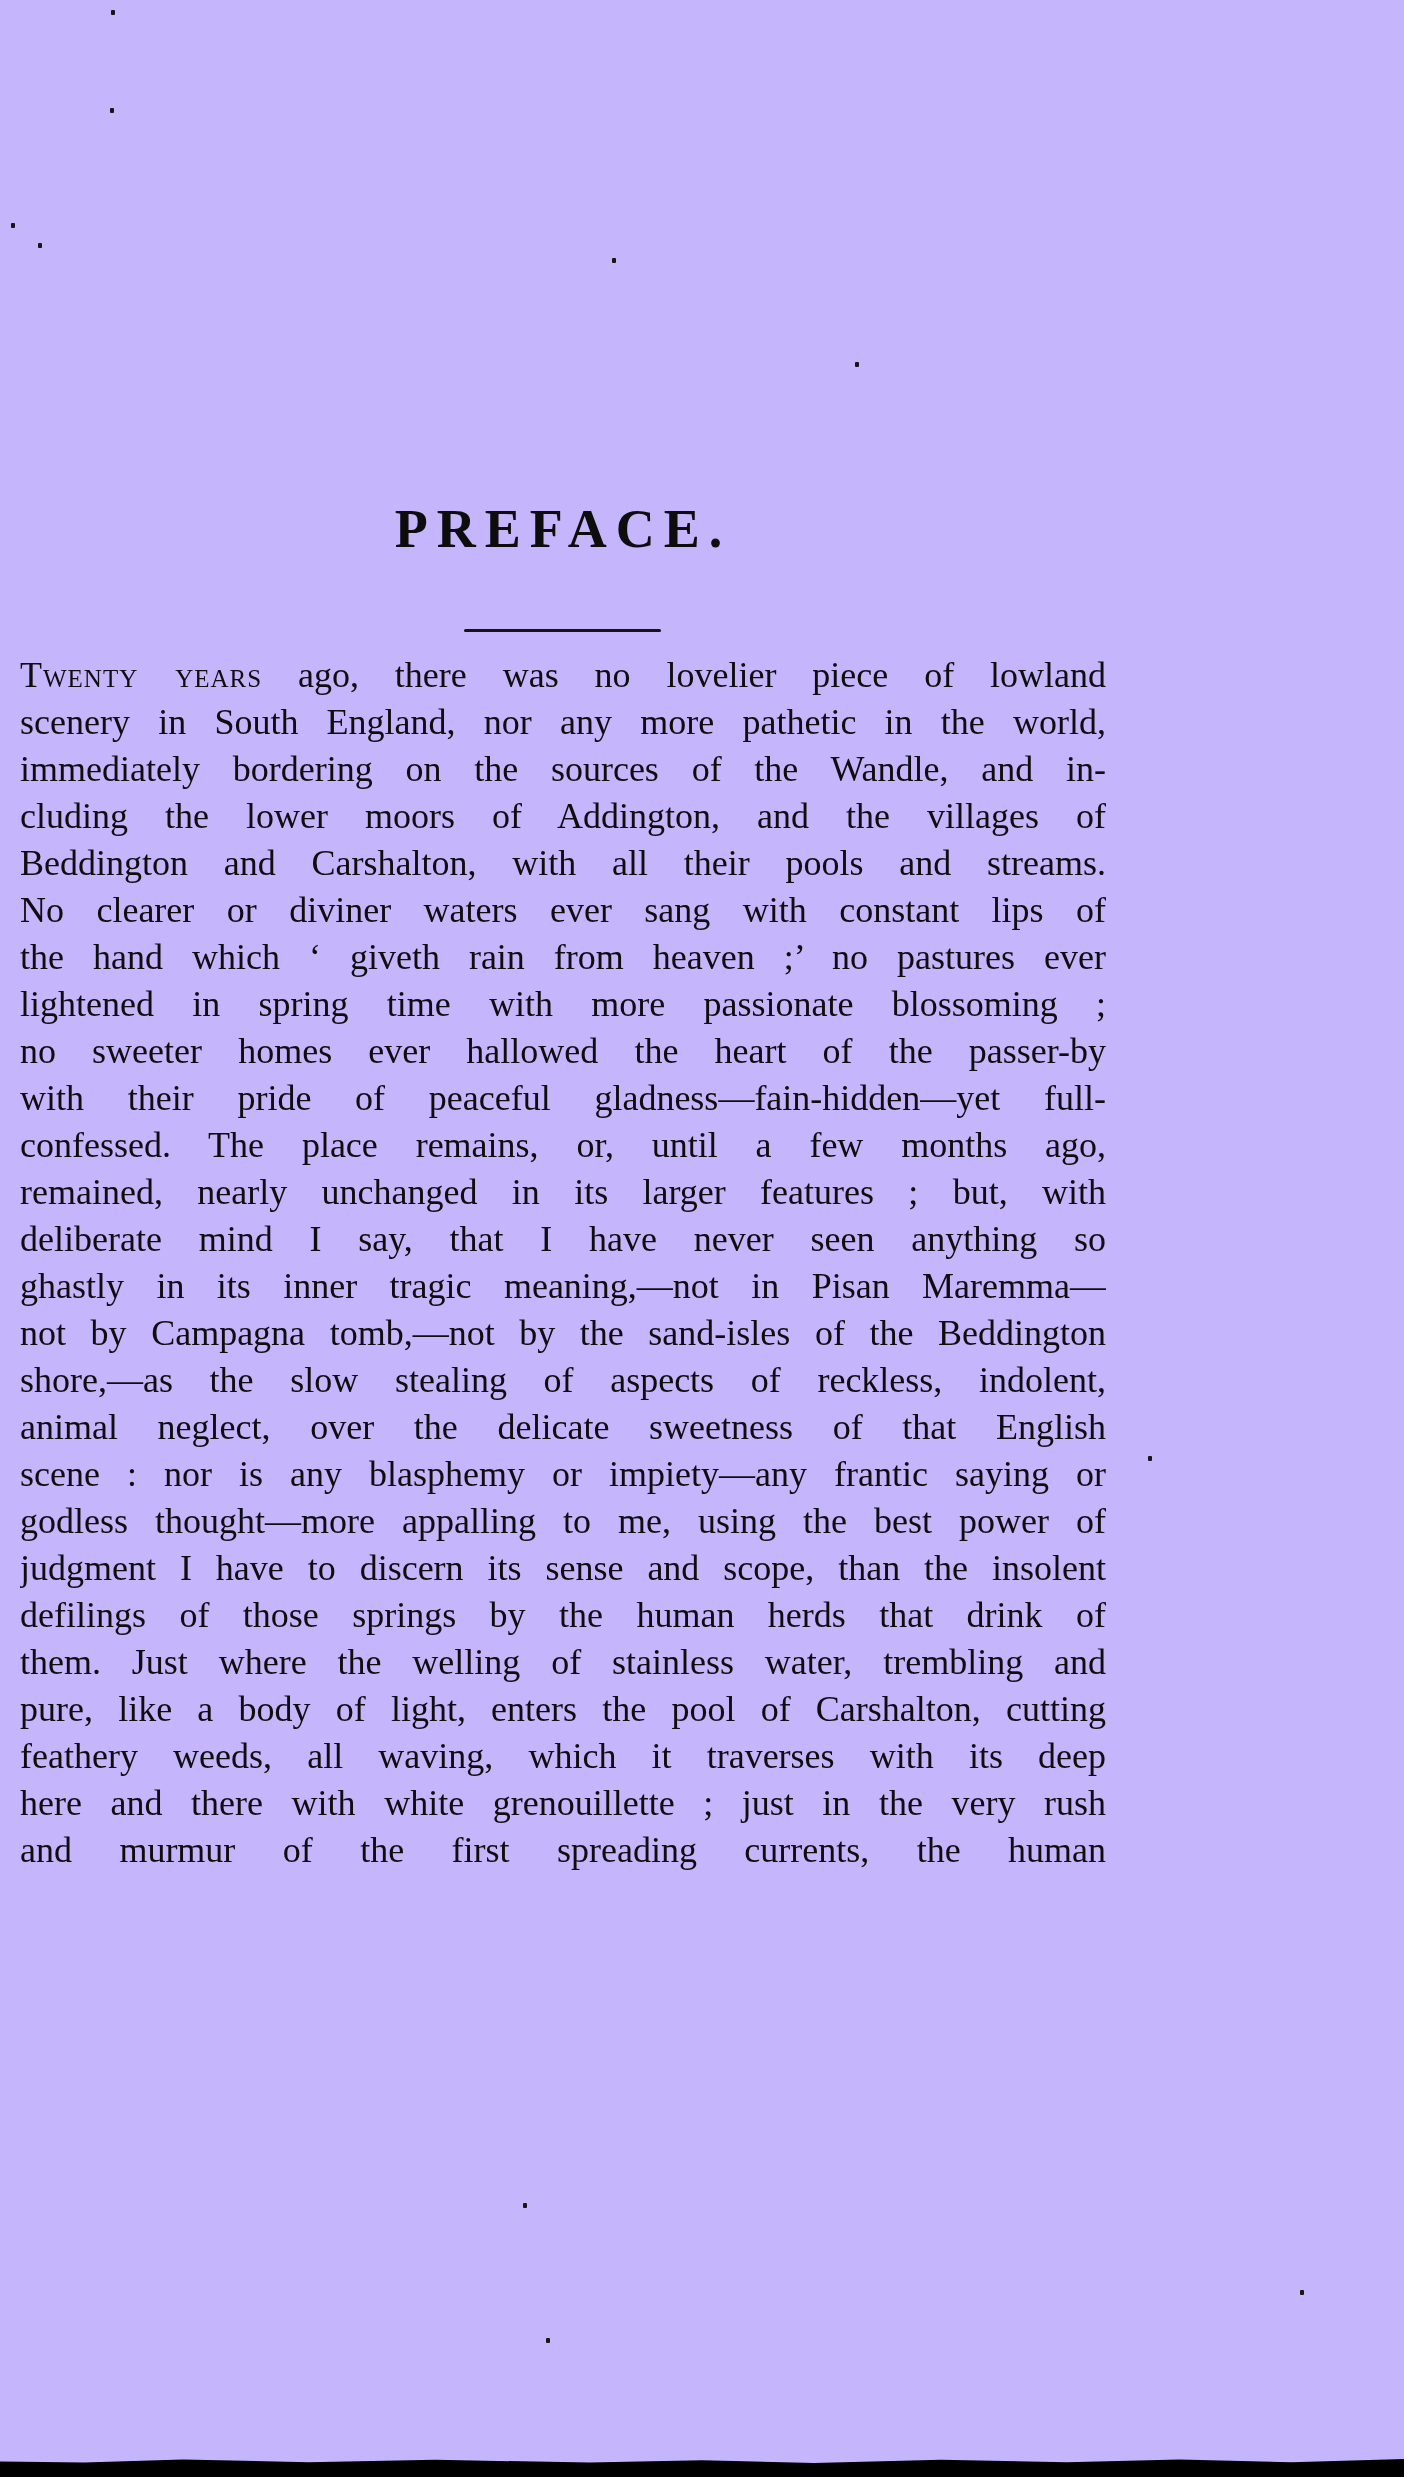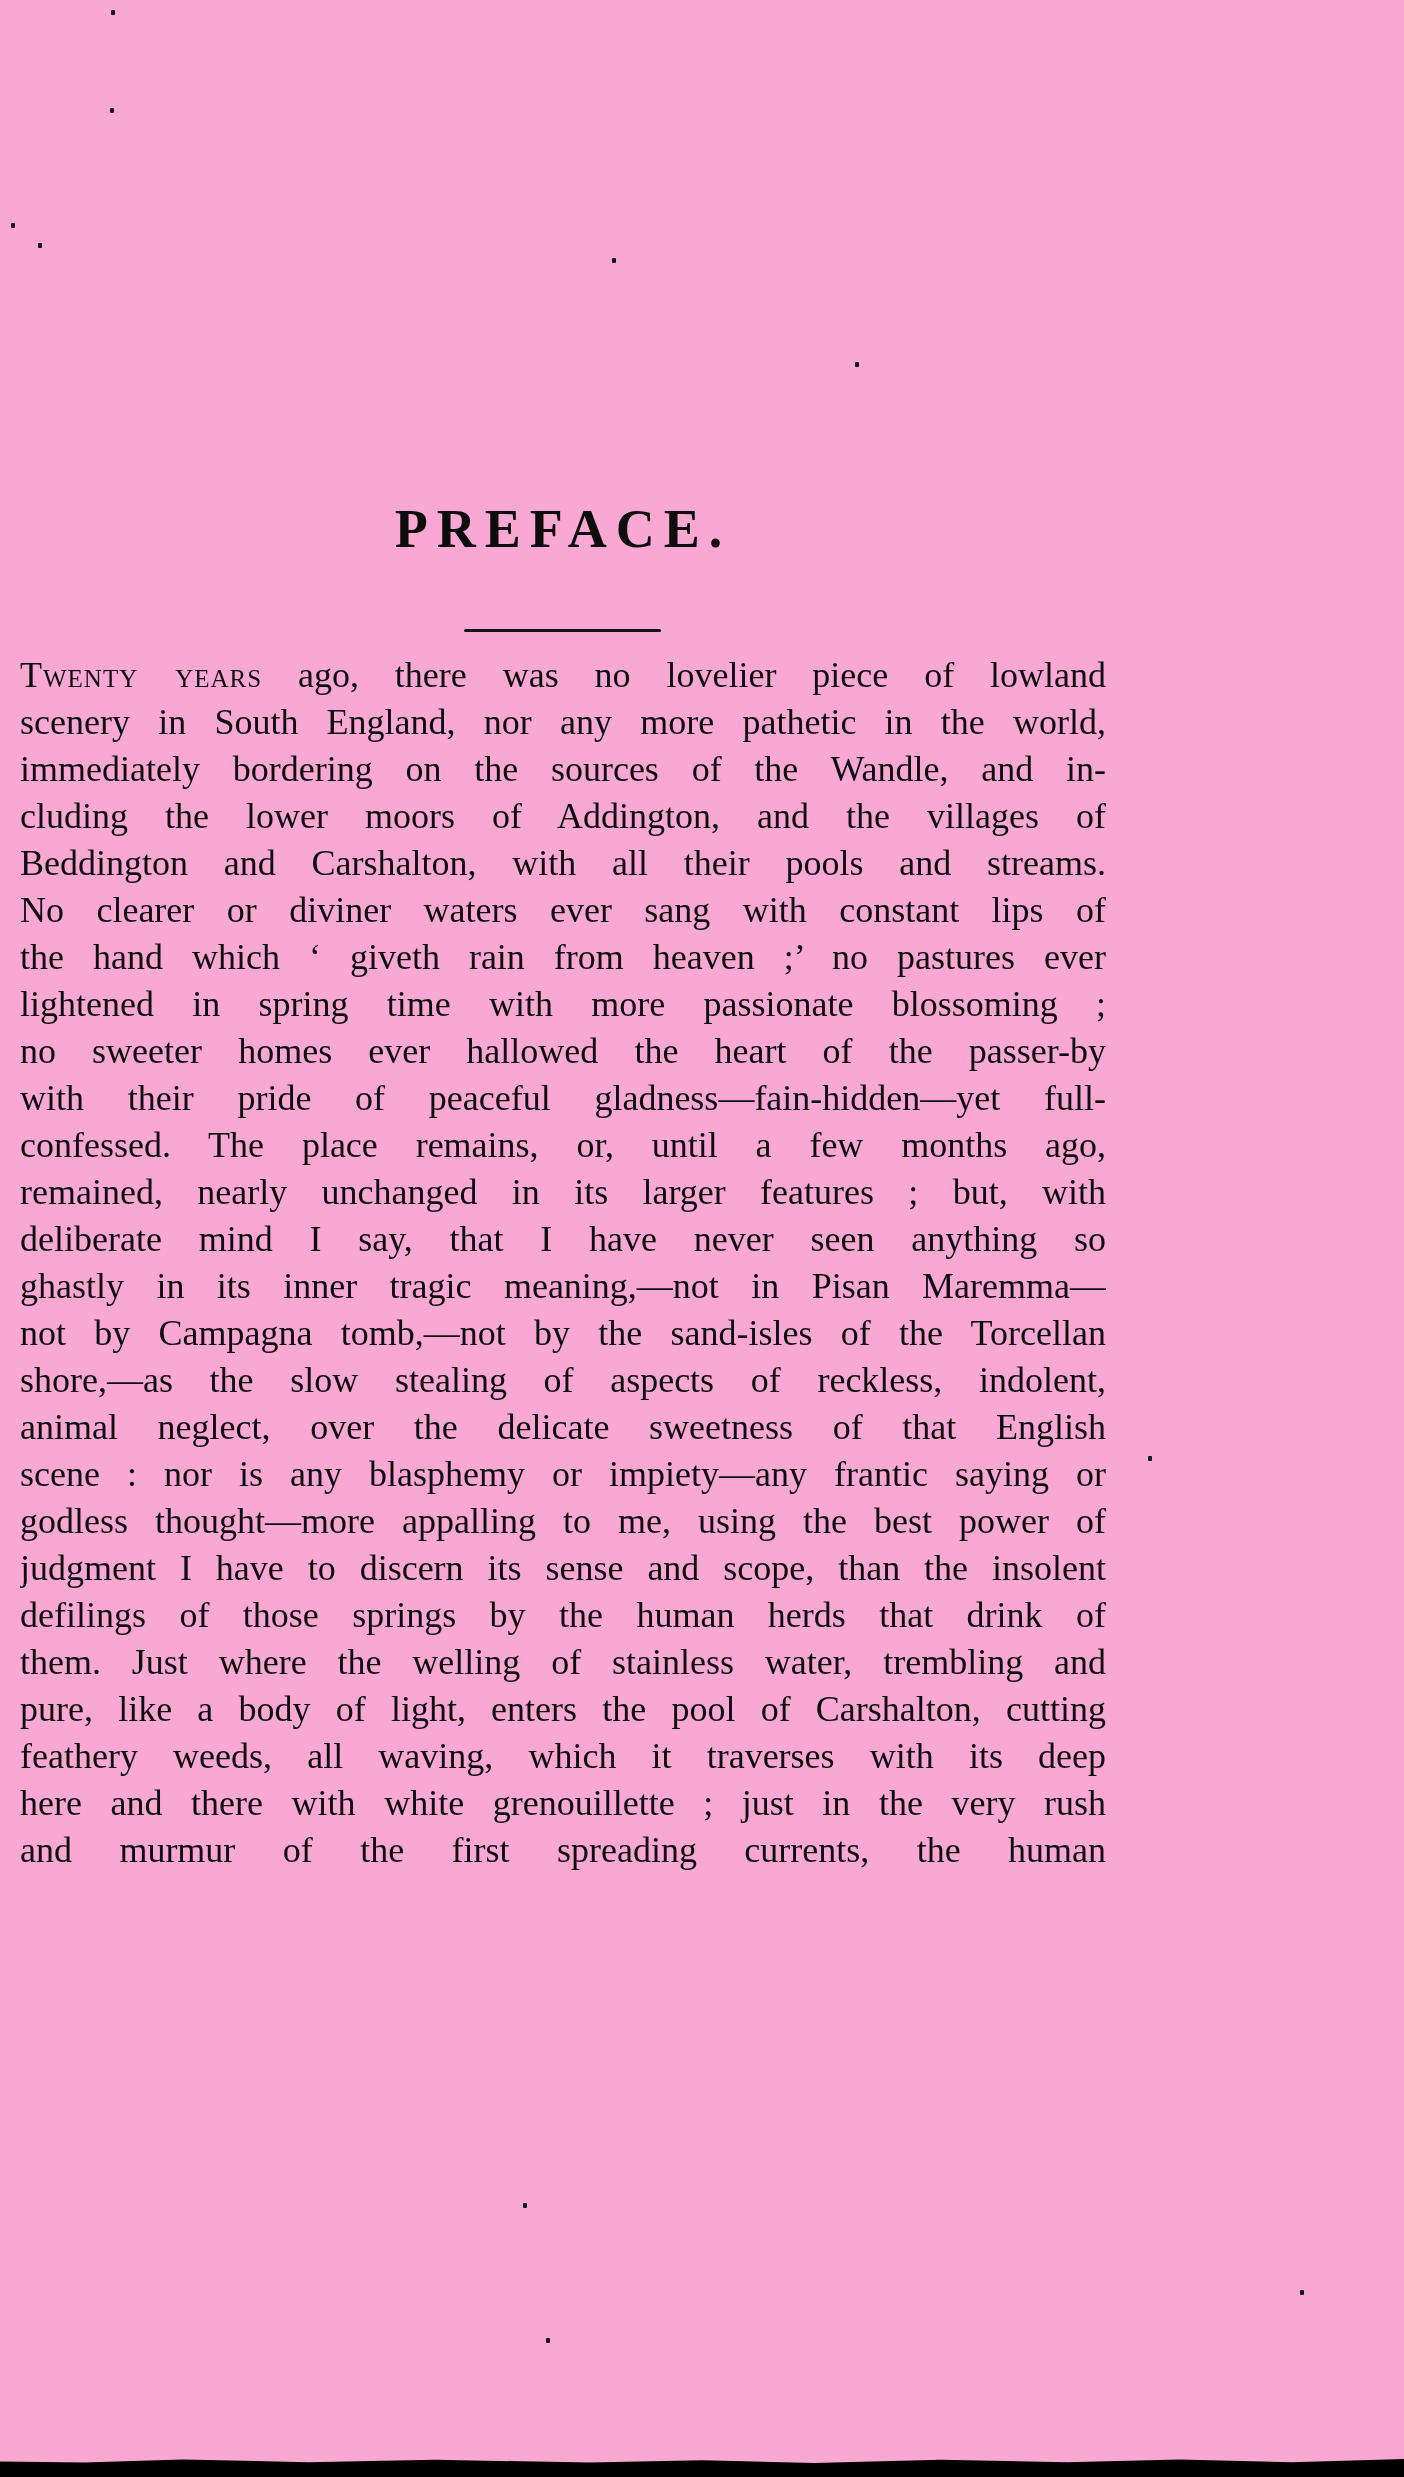--- a/index.html
+++ b/index.html
@@ -1,21 +1,21 @@
 <!DOCTYPE html>
 <html><head>
 <meta charset="utf-8">
 <style>
   html, body { margin: 0; padding: 0; background: #ffffff; }
 
   .page {
     position: relative;
     width: 1404px;
     height: 2477px;
-    background: #f9a8d4;
+    background: #c4b5fd;
     color: #111111;
     font-family: "Liberation Serif", "DejaVu Serif", serif;
     overflow: hidden;
   }
 
   .title {
     position: absolute;
     top: 498px;
     left: 20px;
     width: 1086px;
@@ -92,21 +92,21 @@
         <div class="line">Beddington and Carshalton, with all their pools and streams.</div>
         <div class="line">No clearer or diviner waters ever sang with constant lips of</div>
         <div class="line">the hand which ‘ giveth rain from heaven ;’ no pastures ever</div>
         <div class="line">lightened in spring time with more passionate blossoming ;</div>
         <div class="line">no sweeter homes ever hallowed the heart of the passer-by</div>
         <div class="line">with their pride of peaceful gladness—fain-hidden—yet full-</div>
         <div class="line">confessed.  The place remains, or, until a few months ago,</div>
         <div class="line">remained, nearly unchanged in its larger features ; but, with</div>
         <div class="line">deliberate mind I say, that I have never seen anything so</div>
         <div class="line">ghastly in its inner tragic meaning,—not in Pisan Maremma—</div>
-        <div class="line">not by Campagna tomb,—not by the sand-isles of the Torcellan</div>
+        <div class="line">not by Campagna tomb,—not by the sand-isles of the Beddington</div>
         <div class="line">shore,—as the slow stealing of aspects of reckless, indolent,</div>
         <div class="line">animal neglect, over the delicate sweetness of that English</div>
         <div class="line">scene : nor is any blasphemy or impiety—any frantic saying or</div>
         <div class="line">godless thought—more appalling to me, using the best power of</div>
         <div class="line">judgment I have to discern its sense and scope, than the insolent</div>
         <div class="line">defilings of those springs by the human herds that drink of</div>
         <div class="line">them.  Just where the welling of stainless water, trembling and</div>
         <div class="line">pure, like a body of light, enters the pool of Carshalton, cutting</div>
         <div class="line">feathery weeds, all waving, which it traverses with its deep</div>
         <div class="line">here and there with white grenouillette ; just in the very rush</div>

